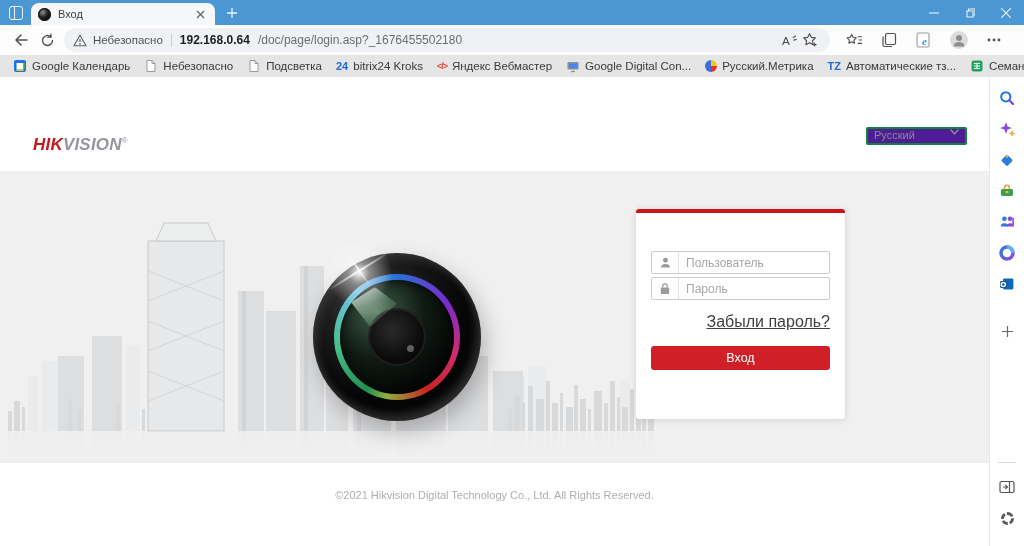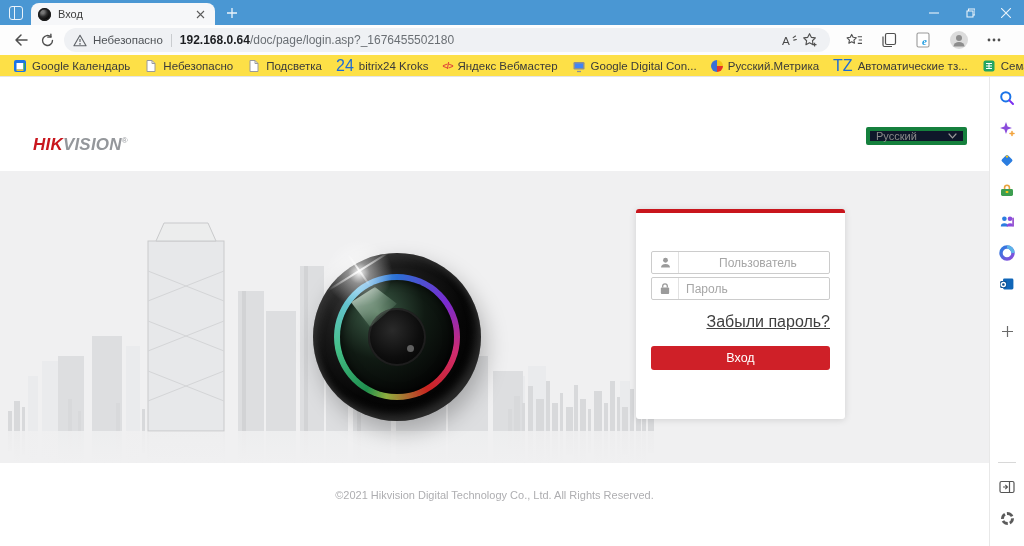--- a/index.html
+++ b/index.html
@@ -22,31 +22,31 @@
 
   
   .toolbar { height:30px; background:#fdfdfd; display:flex; align-items:center; padding:0 8px; flex:none; }
   .nav-btn { width:26px; height:26px; display:flex; align-items:center; justify-content:center; border-radius:4px; flex:none; }
   .omnibox { width:766px; height:24px; margin-left:4px; background:#eff1f4; border-radius:13px;
     display:flex; align-items:center; padding:0 9px; flex:none; }
   .sec-label { font-size:11.5px; color:#4e5256; margin-left:6px; white-space:nowrap; }
   .omni-sep { width:1px; height:13px; background:#c9cccf; margin:0 8px; }
   .url { font-size:12px; white-space:nowrap; overflow:hidden; }
   .url-host { color:#1c1e21; font-weight:700; }
-  .url-path { color:#6a6f74; }
+  .url-path { color:#6a6f74;margin-left:8px; }
   .omni-spacer { flex:1; }
   .omni-ico { width:22px; height:22px; display:flex; align-items:center; justify-content:center; border-radius:3px; flex:none; }
   .tb-right { display:flex; align-items:center; margin-left:12px; gap:11px; }
   .tb-ico { width:24px; height:24px; display:flex; align-items:center; justify-content:center; border-radius:4px; }
 
   
-  .bookmarks { height:22px; background:#fde047; border-bottom:1px solid #e4e5e6; display:flex; align-items:center; padding:0 6px; flex:none; }
+  .bookmarks { height:22px; background:#e5e5e5; border-bottom:1px solid #e4e5e6; display:flex; align-items:center; padding:0 6px; flex:none; }
   .bm { display:flex; align-items:center; gap:5px; padding:1px 7px; border-radius:3px; }
   .bm-label { font-size:11.5px; color:#3a3a3a; white-space:nowrap; }
-  .bm-badge { font-size:16px; font-weight:400; color:#1e6bd6; }
+  .bm-badge { font-size:11px; font-weight:700; color:#1e6bd6; }
   .bm-glyph { font-size:9px; font-weight:700; color:#e04b3a; letter-spacing:-1px; }
   .ico14 { width:14px; height:14px; flex:none; }
   .pie-metrika { width:12px; height:12px; border-radius:50%;
     background:conic-gradient(#f5c518 0 90deg, #e5332a 90deg 180deg, #3b6fd4 180deg 360deg); }
 
   
   .content { flex:1; display:flex; min-height:0; }
   .page { flex:1; position:relative; background:#fff; min-width:0; }
 
   
@@ -56,22 +56,22 @@
   .sb-spacer { flex:1; }
   .sb-divider { width:18px; height:1px; background:#d8d8d8; margin-bottom:11px; }
   .gear { width:13px; height:13px; border:3px dashed #5a5a5a; border-radius:50%; }
 
   
   .page-header { height:94px; position:relative; background:#fff; }
   .logo { position:absolute; left:21px; top:58px; font-size:17px; font-style:italic; font-weight:800; letter-spacing:.2px; }
   .logo .hik { color:#c9161d;margin-left:12px; }
   .logo .vis { color:#94979b;font-style:italic; }
   .logo .reg { color:#94979b; font-size:8px; font-weight:400; vertical-align:super; font-style:normal; }
-  .lang-select { position:absolute; right:22px; top:50px; width:101px; height:18px; background:#0f172a;
-    border:4px solid #15803d; border-radius:2px; display:flex; align-items:center; padding:0 6px; }
+  .lang-select { position:absolute; right:22px; top:50px; width:101px; height:18px; background:#4c1d95;
+    border:2px solid #15803d; border-radius:2px; display:flex; padding:0 6px; }
   .lang-value { flex:1; font-size:11px; color:#8b8b8b; }
 
   
   .hero { height:292px; background:#f0f0f1; position:relative; overflow:hidden; }
   .skyline { position:absolute; left:8px; top:0; }
 
   
   .lens { position:absolute; left:313px; top:82px; width:168px; height:168px; border-radius:50%;
     background:radial-gradient(circle at 34% 30%, #4d4d4d 0%, #1d1d1d 26%, #060606 58%, #000 100%);
     box-shadow: inset -4px -6px 10px rgba(110,110,110,.40), inset 4px 6px 9px rgba(140,140,140,.22), 5px 10px 22px rgba(0,0,0,.25); }
@@ -93,21 +93,21 @@
   .flare-streak { position:absolute; background:linear-gradient(90deg, rgba(255,255,255,0), rgba(255,255,255,.9), rgba(255,255,255,0)); }
   .s1 { width:74px; height:2px; left:9px; top:17px; transform:rotate(-32deg); }
   .s2 { width:40px; height:1.5px; left:26px; top:16px; transform:rotate(55deg); }
 
   
   .login-card { position:absolute; left:636px; top:38px; width:209px; height:210px; background:#fff;
     border-radius:3px; box-shadow:0 1px 7px rgba(0,0,0,.13); overflow:hidden; }
   .card-redbar { height:4px; background:#c9161d; }
   .card-body { padding:0 15px; }
   .field { margin-top:0; height:23px; border:1px solid #ccc; border-radius:2px; background:#fff; display:flex; align-items:center; }
-  .field.user { margin-top:38px;gap:33px; }
+  .field.user { margin-top:38px; }
   .field.pass { margin-top:3px; }
   .field-ico { width:27px; height:100%; display:flex; align-items:center; justify-content:center; border-right:1px solid #e2e2e2; flex:none; }
   .field input { flex:1; min-width:0; border:none; outline:none; font-family:"Liberation Sans",sans-serif; font-size:12px; color:#333; padding:0 7px; background:transparent; }
   .field input::placeholder { color:#a6a6a6; }
   .forgot-row { margin-top:13px; text-align:right; }
   .forgot-link { font-size:16px; color:#3f3f3f; text-decoration:underline; cursor:pointer; }
   .login-btn { margin-top:15px; width:100%; height:24px; background:#cf2028; border:none; border-radius:3px;
     color:#fff; font-size:12.5px; font-family:"Liberation Sans",sans-serif; cursor:pointer; }
 
   

